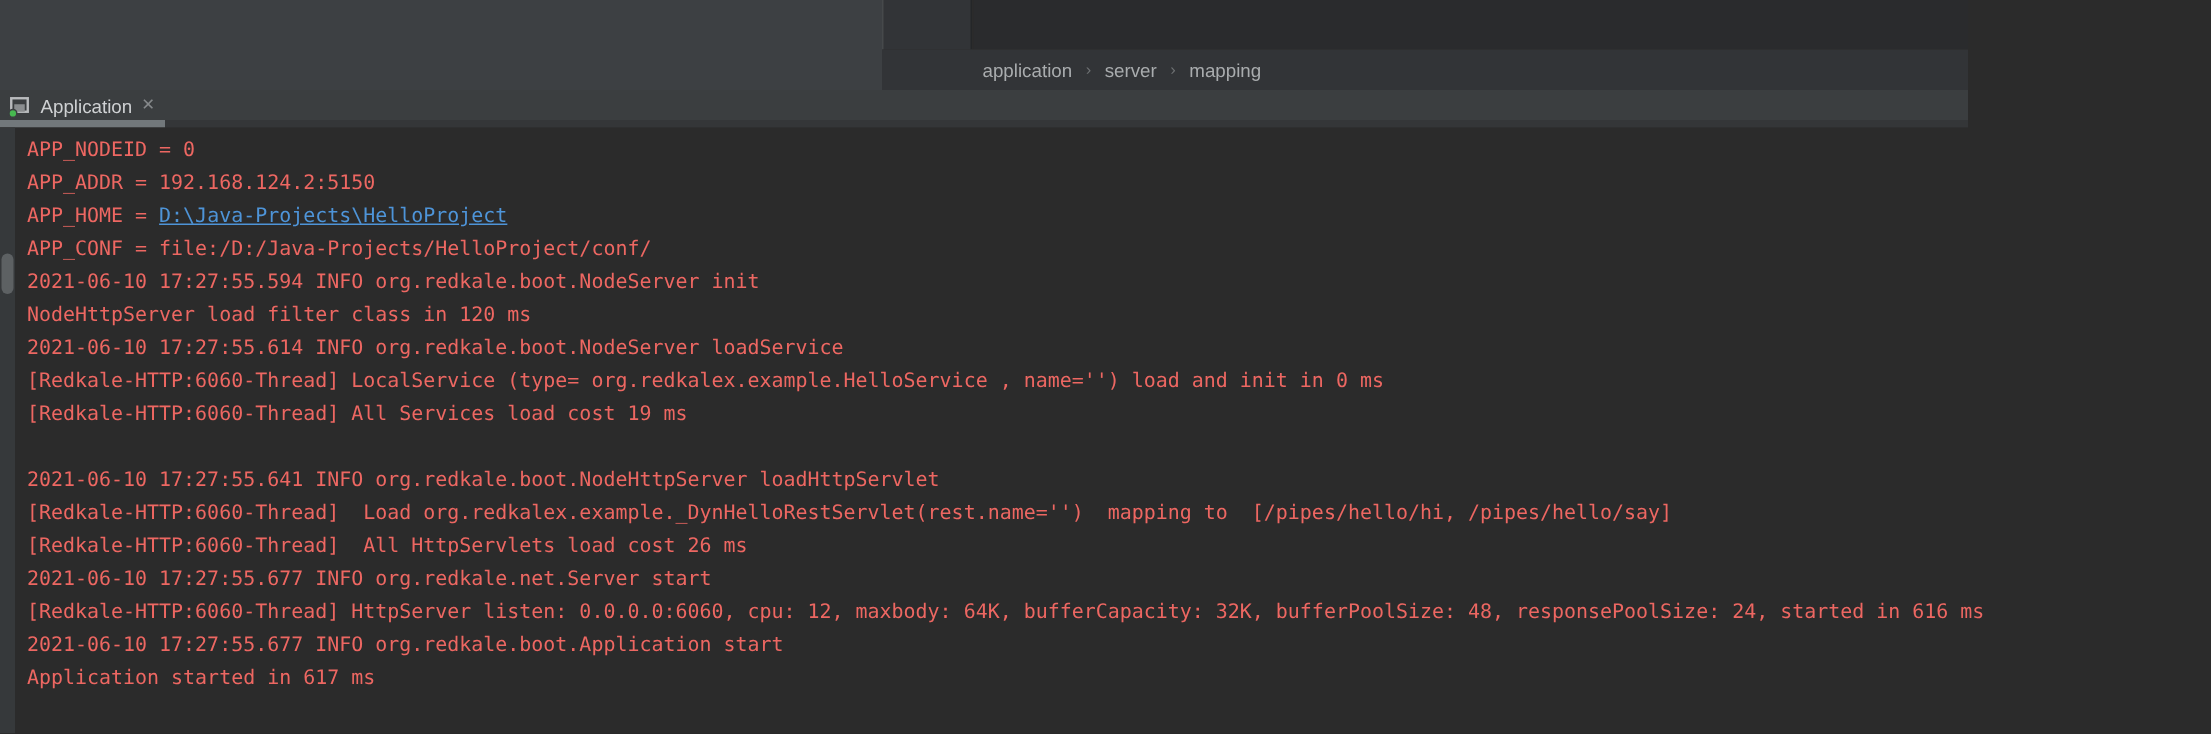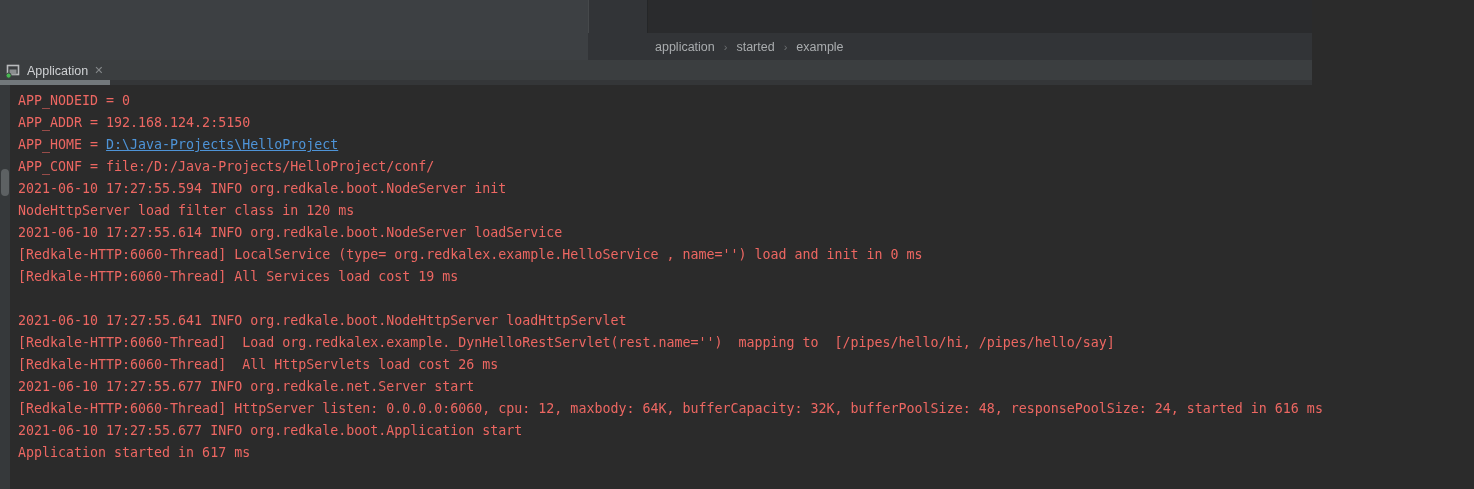--- a/index.html
+++ b/index.html
@@ -46,23 +46,23 @@
 <div class="screen">
 
   <div class="editor-area">
     <div class="editor-pane-left"></div>
     <div class="editor-mid-top"></div>
     <div class="editor-right-top"></div>
     <div class="breadcrumb-bar">
       <div class="breadcrumb">
           <span class="crumb">application</span>
           <span class="crumb-sep">›</span>
-          <span class="crumb">started</span>
+          <span class="crumb">server</span>
           <span class="crumb-sep">›</span>
-          <span class="crumb">example</span>
+          <span class="crumb">mapping</span>
         </div>
     </div>
   </div>
 
   <div class="tab-bar">
     <div class="tab">
       <span class="tab-icon">
         <svg width="16" height="16" viewBox="0 0 16 16">
           <rect x="2.5" y="2.5" width="11" height="9" fill="none" stroke="#B9BBBD" stroke-width="1.6"></rect>
           <rect x="4.5" y="6.5" width="7" height="5" fill="#8A8D8F" stroke="none"></rect>

